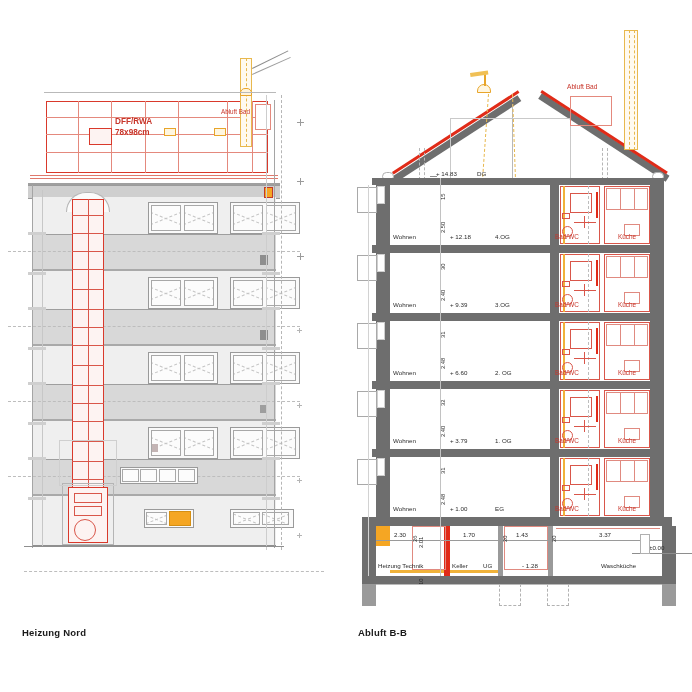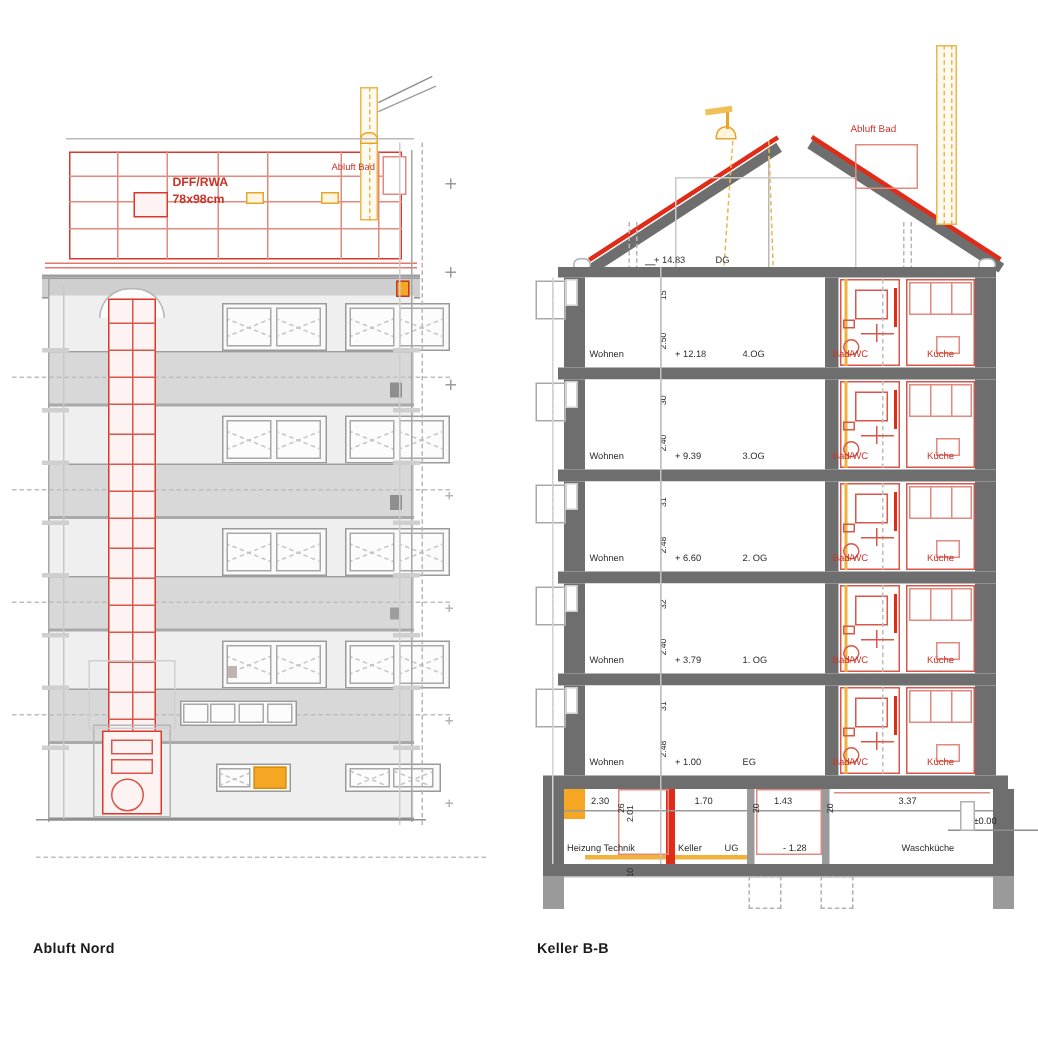--- a/index.html
+++ b/index.html
@@ -258,21 +258,21 @@
     </div>
     <div style="position:absolute;left:297px;top:533px;width:5px;height:5px;">
       <div class="ln" style="left:0;top:2px;width:5px;height:1px;background:#b5b5b5;"></div>
       <div class="ln" style="left:2px;top:0;width:1px;height:5px;background:#b5b5b5;"></div>
     </div>
 
     <div class="ln" style="left:252px;top:68px;width:40px;height:1px;background:#8e8e8e;transform:rotate(-26deg);transform-origin:0 0;"></div>
     <div class="ln" style="left:252px;top:74px;width:42px;height:1px;background:#9e9e9e;transform:rotate(-24deg);transform-origin:0 0;"></div>
   </div>
 
-  <div class="cap" style="left:22px;top:627px;">Abluft Nord</div>
+  <div class="cap" style="left:22px;top:627px;">Heizung Nord</div>
 
   <div class="pane" style="left:352px;top:0;width:340px;height:610px;">
 
     <div>
       <div class="roofL" style="left:38px;top:178px;width:152px;transform:rotate(-33deg);"></div>
       <div class="roofR" style="left:190px;top:93px;width:152px;transform:rotate(33deg);"></div>
       <div class="roofLr" style="left:40px;top:172px;width:150px;transform:rotate(-33deg);"></div>
       <div class="roofRr" style="left:190px;top:90px;width:150px;transform:rotate(33deg);"></div>
 
       <div class="r" style="left:30px;top:172px;width:12px;height:9px;border:1px solid #b0b0b0;border-radius:5px;background:#fff;"></div>
@@ -519,15 +519,15 @@
     <div>
       <div class="ln" style="left:280px;top:553px;width:60px;height:1px;background:#8e8e8e;"></div>
       <div class="txK" style="left:297px;top:544px;">±0.00</div>
       <div class="r" style="left:288px;top:534px;width:10px;height:20px;border:1px solid #b0b0b0;background:#fff;"></div>
     </div>
 
     <div class="ln" style="left:88px;top:178px;width:1px;height:398px;background:#c2c2c2;"></div>
     <div class="ln" style="left:16px;top:185px;width:1px;height:391px;background:#d2d2d2;"></div>
   </div>
 
-  <div class="cap" style="left:358px;top:627px;">Keller B-B</div>
+  <div class="cap" style="left:358px;top:627px;">Abluft B-B</div>
 
 </div>
 
 </body></html>

